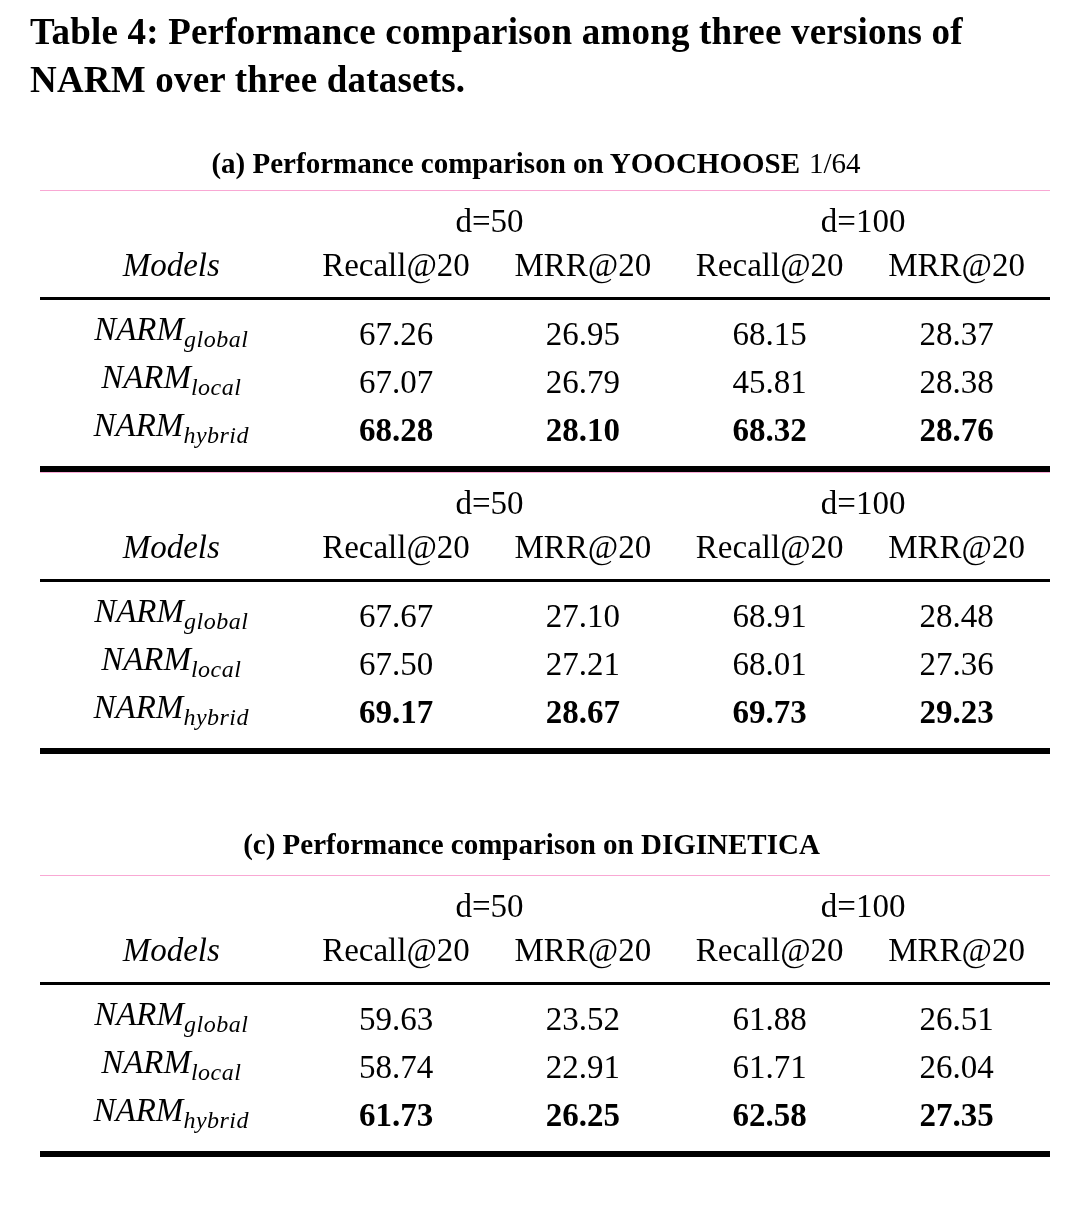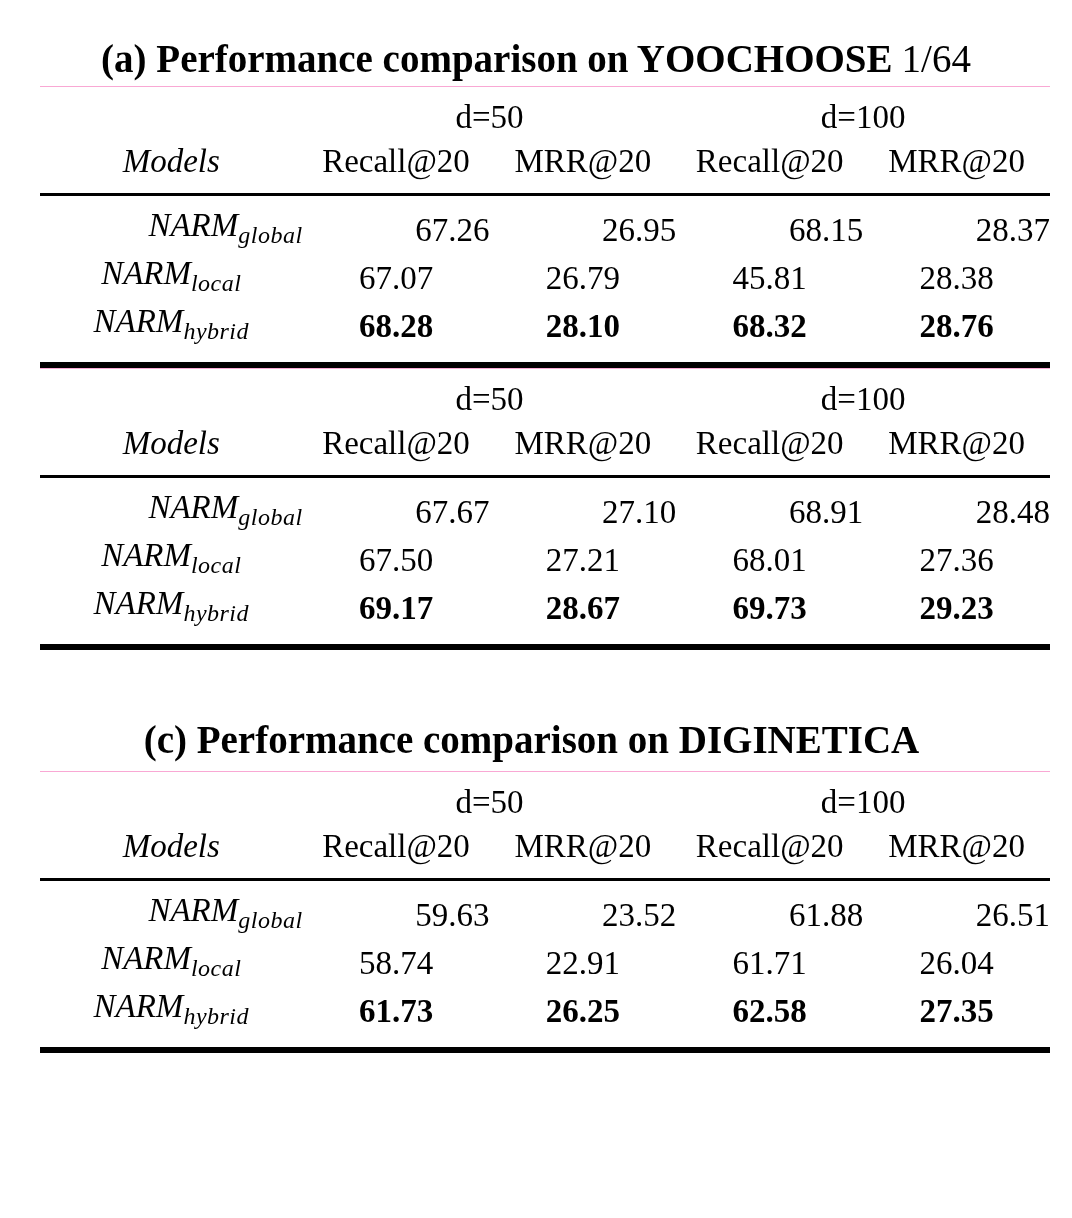--- a/index.html
+++ b/index.html
@@ -14,21 +14,21 @@
   }
   .doc-title {
     margin: 8px 30px 0 30px;
     font-size: 37px;
     font-weight: bold;
     line-height: 48px;
     letter-spacing: 0.2px;
   }
   .subcaption {
     text-align: center;
-    font-size: 39px;
+    font-size: 29px;
     font-weight: bold;
     line-height: 38px;
   }
   .subcaption .caption-fraction {
     font-weight: normal;
     margin-left: 9px;
   }
   .cap-a { margin-top: 40px; margin-bottom: 8px; }
   .cap-b { margin-top: 44px; margin-bottom: 15px; }
   .cap-c { margin-top: 71px; margin-bottom: 12px; }
@@ -59,37 +59,41 @@
   }
   th.models-head, td.model-cell {
     text-align: left;
     padding-left: 22px;
     font-style: italic;
   }
   tbody td {
     line-height: 38px;
     padding: 4px 0;
   }
-  tbody tr:first-child td { padding-top: 10px; text-align: right; }
+  tbody tr:first-child td { padding-top: 10px; }
   tbody tr:last-child td  { padding-bottom: 12px; }
   tbody tr.best-row td { font-weight: bold; margin-top: 9px; }
   tbody tr.best-row td.model-cell { font-weight: normal; }
   td.model-cell { font-style: italic; }
   td.model-cell .msub {
     font-style: italic;
     font-size: 24px;
     vertical-align: -7px;
     letter-spacing: 0.5px;
   }
 </style>
 </head>
 <body>
 
 <div id="page">
 
+  <div class="doc-title">
+    <div>Table 4: Performance comparison among three versions of</div>
+    <div>NARM over three datasets.</div>
+  </div>
 
   <div class="subcaption cap-a">
     <span>(a) Performance comparison on YOOCHOOSE</span><span class="caption-fraction">1/64</span>
   </div>
   <table class="perf">
     <colgroup>
       <col class="col-models">
         <col class="col-metric">
         <col class="col-metric">
         <col class="col-metric">

